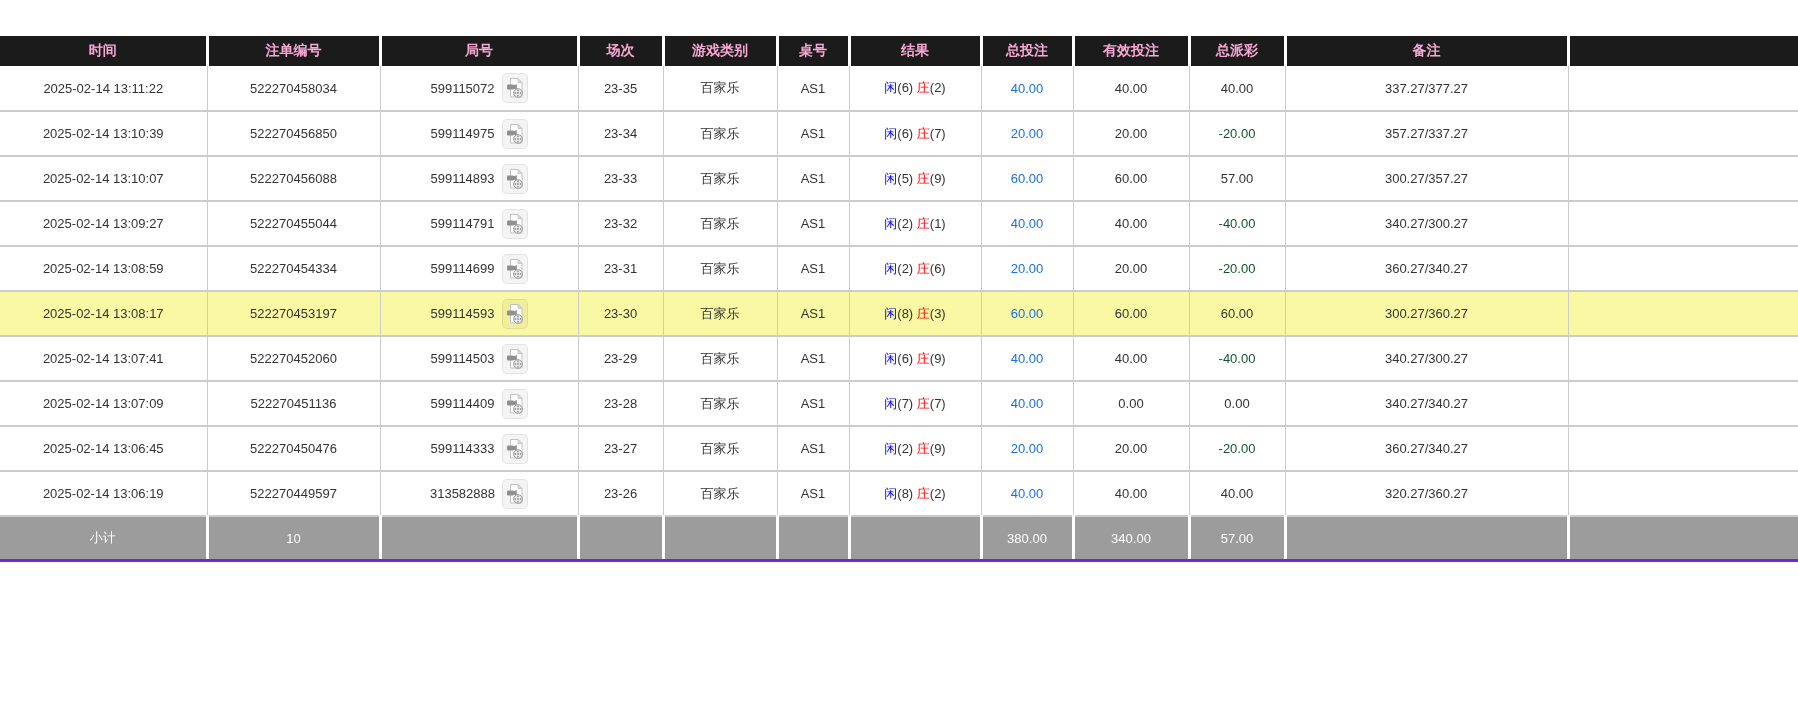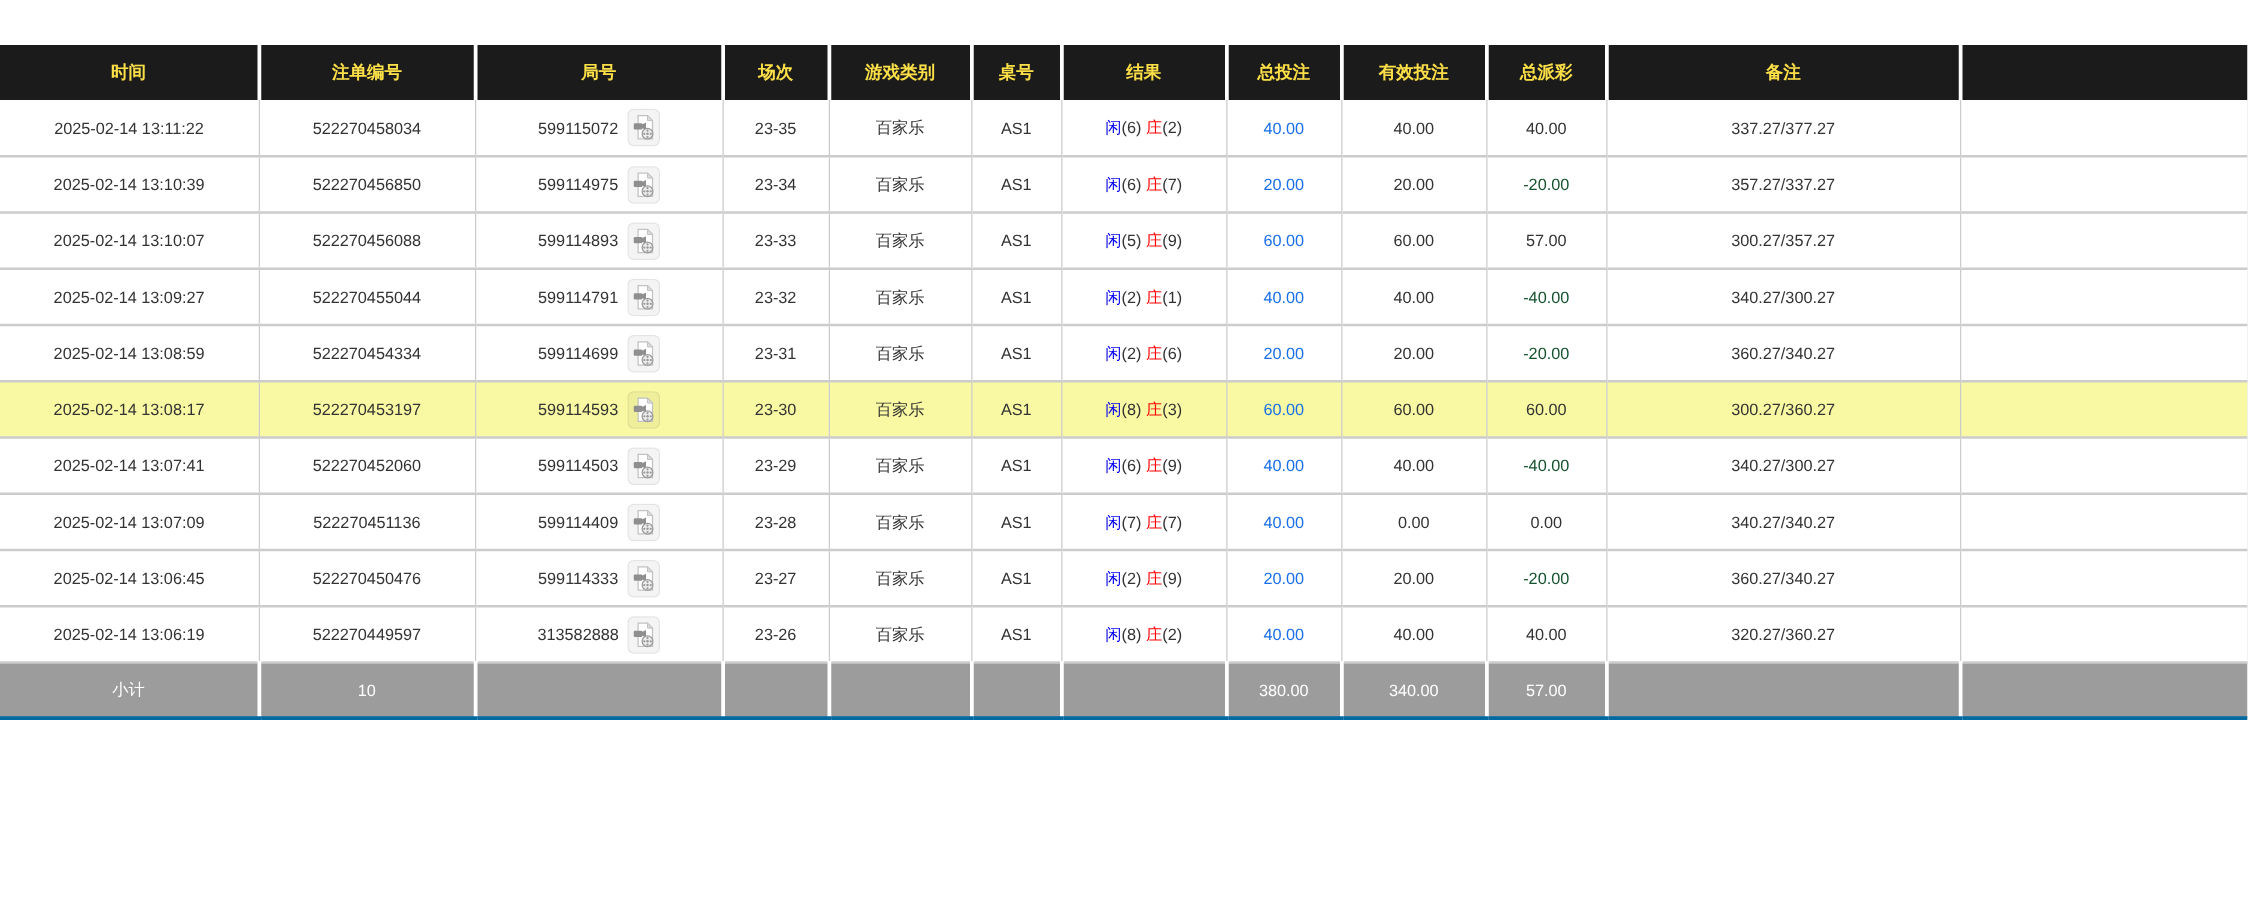--- a/index.html
+++ b/index.html
@@ -13,24 +13,24 @@
   table.records {
     width: 1798px;
     table-layout: fixed;
     border-collapse: collapse;
     border-spacing: 0;
   }
 
   
   thead th {
     background: #1b1b1b;
-    color: #fde047;
+    color: #f9a8d4;
     font-size: 14px;
     font-weight: bold;
-    height: 44px;
+    height: 30px;
     padding: 0;
     text-align: center;
     vertical-align: middle;
     border-right: 3px solid #ffffff;
   }
   thead th:last-child { border-right: none; }
 
   
   tbody td {
     background: #ffffff;
@@ -66,21 +66,21 @@
   
   tfoot td {
     background: #9c9c9c;
     color: #ffffff;
     font-size: 13px;
     height: 27px;
     padding: 12px;
     text-align: center;
     vertical-align: middle;
     border-right: 3px solid #ffffff;
-    border-bottom: 3px solid #0369a1;
+    border-bottom: 3px solid #6d28d9;
   }
   tfoot td:last-child { border-right: none; }
 </style>
 </head>
 <body>
 
 <table class="records">
   <colgroup>
     <col style="width:207px">
       <col style="width:173px">

